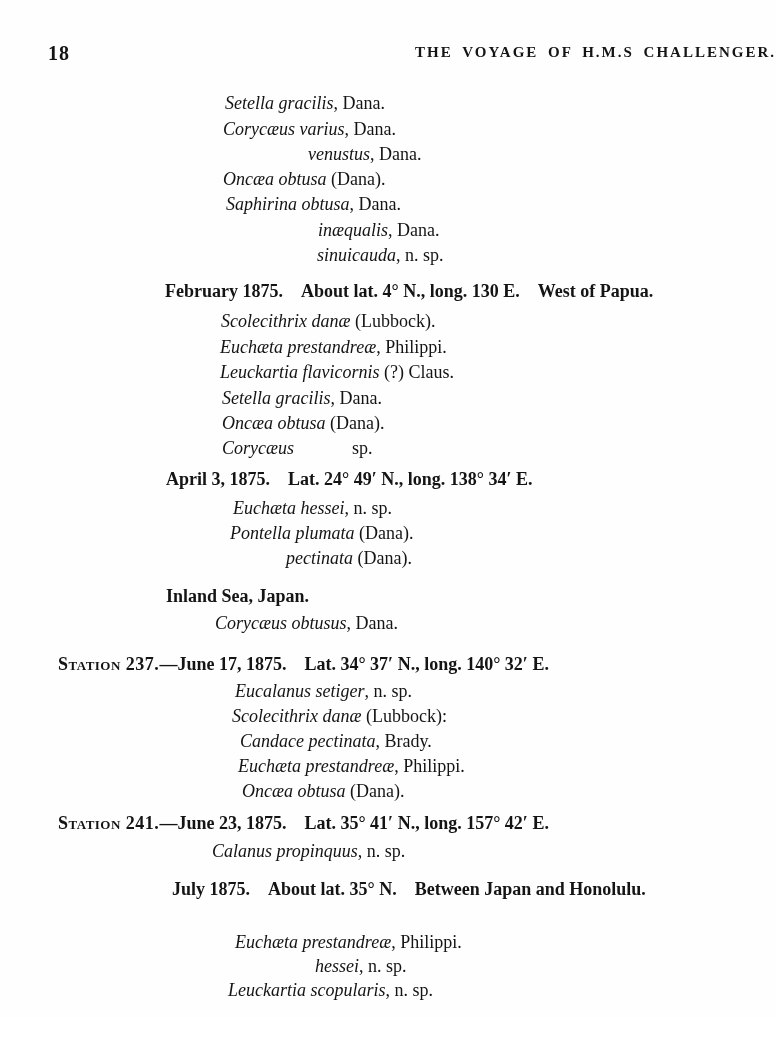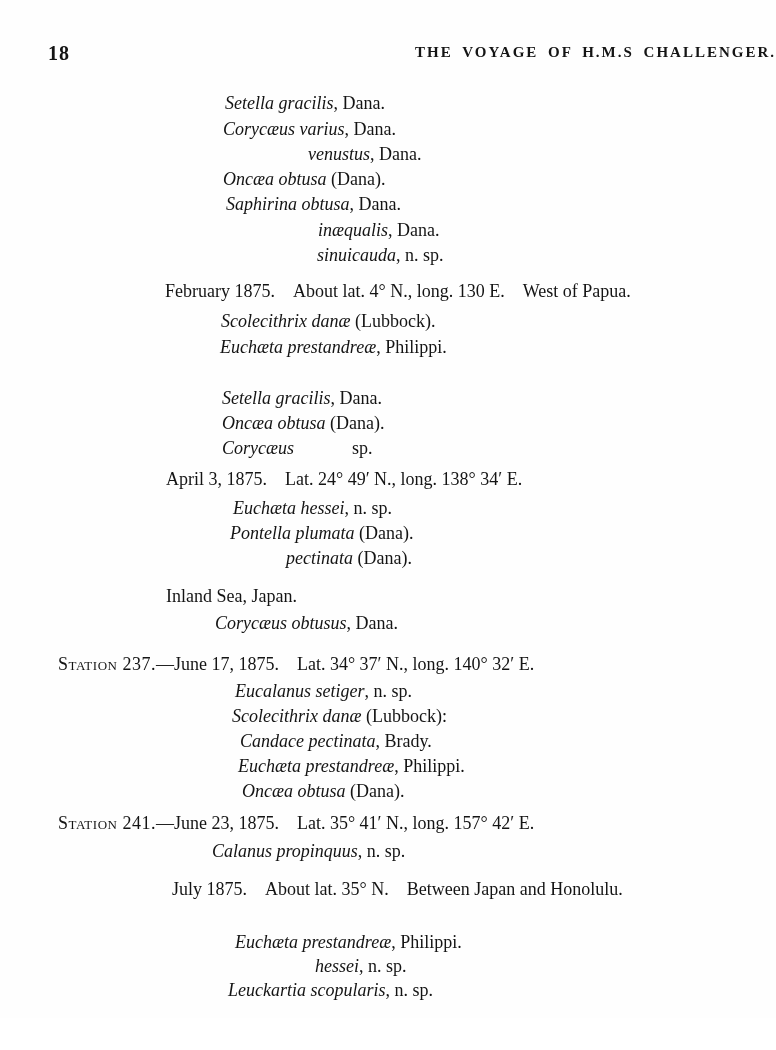--- a/index.html
+++ b/index.html
@@ -27,21 +27,21 @@
   }
   .line {
     position: absolute;
     font-size: 18px;
     line-height: 22px;
     white-space: nowrap;
   }
   .it { font-style: italic; }
   .rm { font-style: normal; }
   .gap { margin-left: 58px; }
-  .heading { font-style: normal; }
+  .heading { font-style: normal; font-weight: bold; }
   .sc {
     font-variant: small-caps;
     letter-spacing: 0.5px;
   }
   .bottom-bar {
     position: absolute;
     left: 216px; top: 1019px;
     width: 340px; height: 15px;
     background: #161616;
     border-radius: 3px;
@@ -59,20 +59,21 @@
   <div class="line" style="left:223px;top:118px"><span class="it">Corycæus varius</span><span class="rm">, Dana.</span></div>
   <div class="line" style="left:308px;top:143px"><span class="it">venustus</span><span class="rm">, Dana.</span></div>
   <div class="line" style="left:223px;top:168px"><span class="it">Oncæa obtusa</span><span class="rm"> (Dana).</span></div>
   <div class="line" style="left:226px;top:193px"><span class="it">Saphirina obtusa</span><span class="rm">, Dana.</span></div>
   <div class="line" style="left:318px;top:219px"><span class="it">inæqualis</span><span class="rm">, Dana.</span></div>
   <div class="line" style="left:317px;top:244px"><span class="it">sinuicauda</span><span class="rm">, n. sp.</span></div>
 
   <div class="line heading" style="left:165px;top:280px">February 1875. About lat. 4° N., long. 130 E. West of Papua.</div>
   <div class="line" style="left:221px;top:310px"><span class="it">Scolecithrix danæ</span><span class="rm"> (Lubbock).</span></div>
   <div class="line" style="left:220px;top:336px"><span class="it">Euchæta prestandreæ</span><span class="rm">, Philippi.</span></div>
+  <div class="line" style="left:220px;top:361px"><span class="it">Leuckartia flavicornis</span><span class="rm"> (?) Claus.</span></div>
   <div class="line" style="left:222px;top:387px"><span class="it">Setella gracilis</span><span class="rm">, Dana.</span></div>
   <div class="line" style="left:222px;top:412px"><span class="it">Oncæa obtusa</span><span class="rm"> (Dana).</span></div>
   <div class="line" style="left:222px;top:437px"><span class="it">Corycæus</span><span class="rm gap">sp.</span></div>
 
   <div class="line heading" style="left:166px;top:468px">April 3, 1875. Lat. 24° 49′ N., long. 138° 34′ E.</div>
   <div class="line" style="left:233px;top:497px"><span class="it">Euchæta hessei</span><span class="rm">, n. sp.</span></div>
   <div class="line" style="left:230px;top:522px"><span class="it">Pontella plumata</span><span class="rm"> (Dana).</span></div>
   <div class="line" style="left:286px;top:547px"><span class="it">pectinata</span><span class="rm"> (Dana).</span></div>
 
   <div class="line heading" style="left:166px;top:585px">Inland Sea, Japan.</div>

